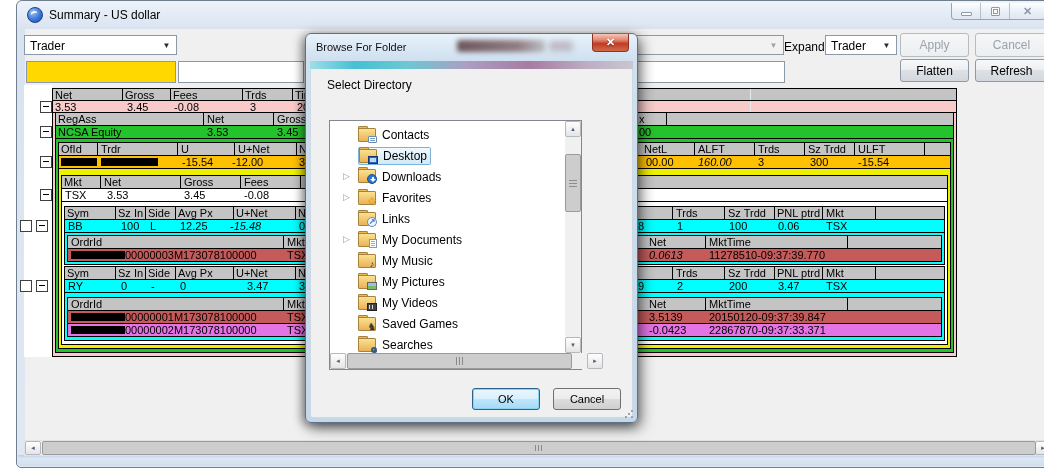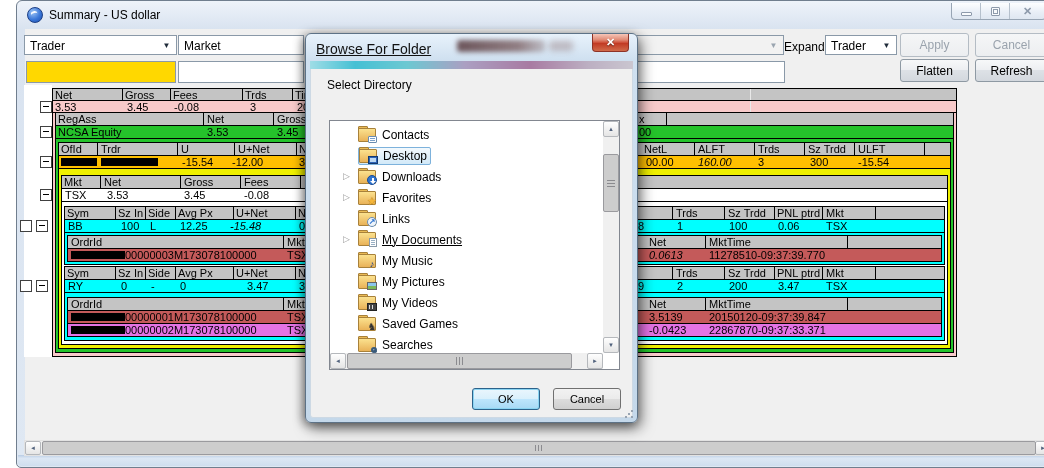--- a/index.html
+++ b/index.html
@@ -37,21 +37,21 @@
   .minusbtn{position:absolute;width:12px;height:12px;background:#fff;border:1px solid #404040;}
   .minusbtn::after{content:"";position:absolute;left:2px;top:4px;width:6px;height:1px;background:#000;}
   .checkbox{position:absolute;width:12px;height:12px;background:#fff;border:1px solid #404040;}
   .sb-track{position:absolute;background:#f0f0f0;border:1px solid #e2e2e2;}
   .sb-arrow{position:absolute;background:linear-gradient(#fefefe,#e5e5e5);border:1px solid #b5b8bc;border-radius:2px;display:flex;align-items:center;justify-content:center;font-size:6px;color:#50617c;}
   .sb-thumb{position:absolute;background:#cdcdcd;border:1px solid #9a9a9e;border-radius:2px;}
   .grip-h{position:absolute;left:50%;top:3px;bottom:3px;width:8px;margin-left:-4px;background:repeating-linear-gradient(90deg,#8b8b8f 0,#8b8b8f 1px,transparent 1px,transparent 3px);}
   .grip-v{position:absolute;top:50%;left:3px;right:3px;height:8px;margin-top:-4px;background:repeating-linear-gradient(0deg,#8b8b8f 0,#8b8b8f 1px,transparent 1px,transparent 3px);}
   .win-bottom{position:absolute;left:1px;right:1px;bottom:1px;height:11px;background:linear-gradient(#b9cce4,#dce7f4 30%,#cfdeee);border-radius:0 0 4px 4px;}
   .dlg{position:absolute;left:289px;top:33px;width:333px;height:390px;border:1px solid #5d7286;border-radius:6px;background:linear-gradient(#e8f2fb,#cfe0f0 26px,#c4d8ea);box-shadow:3px 5px 14px rgba(0,0,0,.55), -3px 2px 10px rgba(0,0,0,.35);}
-  .dlg-title{position:absolute;left:10px;top:7px;font-size:14px;color:#111;text-decoration:underline;}
+  .dlg-title{position:absolute;left:10px;top:7px;font-size:11px;color:#111;}
   .dlg-blur{position:absolute;left:151px;top:6px;width:88px;height:12px;background:linear-gradient(90deg,rgba(70,35,38,.75),rgba(95,55,55,.6) 70%,rgba(120,90,90,.3));filter:blur(2.5px);border-radius:3px;}
   .dlg-blur2{position:absolute;left:243px;top:7px;width:24px;height:10px;background:rgba(130,95,95,.35);filter:blur(3px);border-radius:3px;}
   .dlg-close{position:absolute;right:8px;top:0px;width:37px;height:18px;border:1px solid #8e3226;border-top:none;border-radius:0 0 4px 4px;background:linear-gradient(#f5c6b8,#e08873 35%,#cf523c 50%,#c13a24 55%,#d06a4a);display:flex;align-items:center;justify-content:center;}
   .dlg-close span{color:#fff;font-size:11px;font-weight:bold;text-shadow:0 1px 1px rgba(0,0,0,.5);}
   .dlg-client{position:absolute;left:4px;top:27px;right:4px;bottom:4px;background:#f0f0f0;border:1px solid #cdd9e4;border-radius:0 0 3px 3px;}
   .dlg-band{position:absolute;left:4px;top:27px;right:4px;height:8px;background:linear-gradient(90deg,#9fdde6,#45c0d4 14%,#6cc8d2 30%,#ab9fc2 48%,#a87ba2 68%,#bcafc2 86%,#cac6d0);filter:blur(.5px);}
   .dlg-label{position:absolute;font-size:12px;color:#000;}
   .treebox{position:absolute;background:#fff;border:1px solid #828790;}
   .tree-item{position:absolute;height:21px;display:flex;align-items:center;}
   .tree-text{font-size:12px;color:#000;padding:1px 3px;white-space:pre;}
@@ -104,23 +104,20 @@
       </div>
     </div>
     <div class="content"></div>
     <div class="win-bottom"></div>
   </div>
 
   <div class="combo" style="left:8px;top:35px;width:153px;">
     <span class="ct">Trader</span>
     <span class="ca">▼</span>
   </div>
-  <div class="combo" style="left:162px;top:35px;width:126px;">
-    <span class="ct">Market</span>
-  </div>
   <div class="combo disabled" style="left:500px;top:35px;width:268px;">
     <span class="ca">▼</span>
   </div>
   <div class="lbl" style="left:768px;top:40px;">Expand</div>
   <div class="combo" style="left:809px;top:35px;width:72px;">
     <span class="ct">Trader</span>
     <span class="ca">▼</span>
   </div>
   <div class="btn disabled" style="left:884px;top:33px;width:69px;height:24px;">Apply</div>
   <div class="btn disabled" style="left:959px;top:33px;width:73px;height:24px;">Cancel</div>
@@ -352,41 +349,41 @@
   <div class="dlg">
     <div class="dlg-title">Browse For Folder</div>
     <div class="dlg-blur"></div>
     <div class="dlg-blur2"></div>
     <div class="dlg-close">
         <span>✕</span>
       </div>
     <div class="dlg-client"></div>
     <div class="dlg-band"></div>
     <div class="dlg-label" style="left:21px;top:44px;">Select Directory</div>
-    <div class="treebox" style="left:23px;top:86px;width:291px;height:250px;">
+    <div class="treebox" style="left:23px;top:86px;width:253px;height:250px;">
       <div id="tree">
           <div class="tree-item" style="left: 0px; top: 3px; width: 270px;">
             <div style="margin-left: 28px; display: flex; align-items: center;">
               <div class="folder">
                 <span class="ovl contacts"></span>
               </div>
               <span class="tree-text">Contacts</span>
             </div>
           </div>
           <div class="tree-item" style="left: 0px; top: 24px; width: 270px;">
             <div class="tree-sel" style="margin-left: 28px; display: flex; align-items: center;">
               <div class="folder">
                 <span class="ovl desktop"></span>
               </div>
               <span class="tree-text">Desktop</span>
             </div>
           </div>
           <div class="tree-item" style="left: 0px; top: 45px; width: 270px;">
             <div class="expander" style="left: 13px; top: 5px;">▷</div>
-            <div style="margin-left: 28px; display: flex; align-items: center;">
+            <div style="margin-left: 28px; display: flex; align-items: flex-start;">
               <div class="folder">
                 <span class="ovl downloads"></span>
               </div>
               <span class="tree-text">Downloads</span>
             </div>
           </div>
           <div class="tree-item" style="left: 0px; top: 66px; width: 270px;">
             <div class="expander" style="left: 13px; top: 5px;">▷</div>
             <div style="margin-left: 28px; display: flex; align-items: center;">
               <div class="folder">
@@ -398,21 +395,21 @@
           <div class="tree-item" style="left: 0px; top: 87px; width: 270px;">
             <div style="margin-left: 28px; display: flex; align-items: center;">
               <div class="folder">
                 <span class="ovl links">↗</span>
               </div>
               <span class="tree-text">Links</span>
             </div>
           </div>
           <div class="tree-item" style="left: 0px; top: 108px; width: 270px;">
             <div class="expander" style="left: 13px; top: 5px;">▷</div>
-            <div style="margin-left: 28px; display: flex;  text-decoration: underline;">
+            <div style="margin-left: 28px; display: flex; align-items: center;">
               <div class="folder">
                 <span class="ovl documents"></span>
               </div>
               <span class="tree-text">My Documents</span>
             </div>
           </div>
           <div class="tree-item" style="left: 0px; top: 129px; width: 270px;">
             <div style="margin-left: 28px; display: flex; align-items: center;">
               <div class="folder">
                 <span class="ovl music">♪</span>

